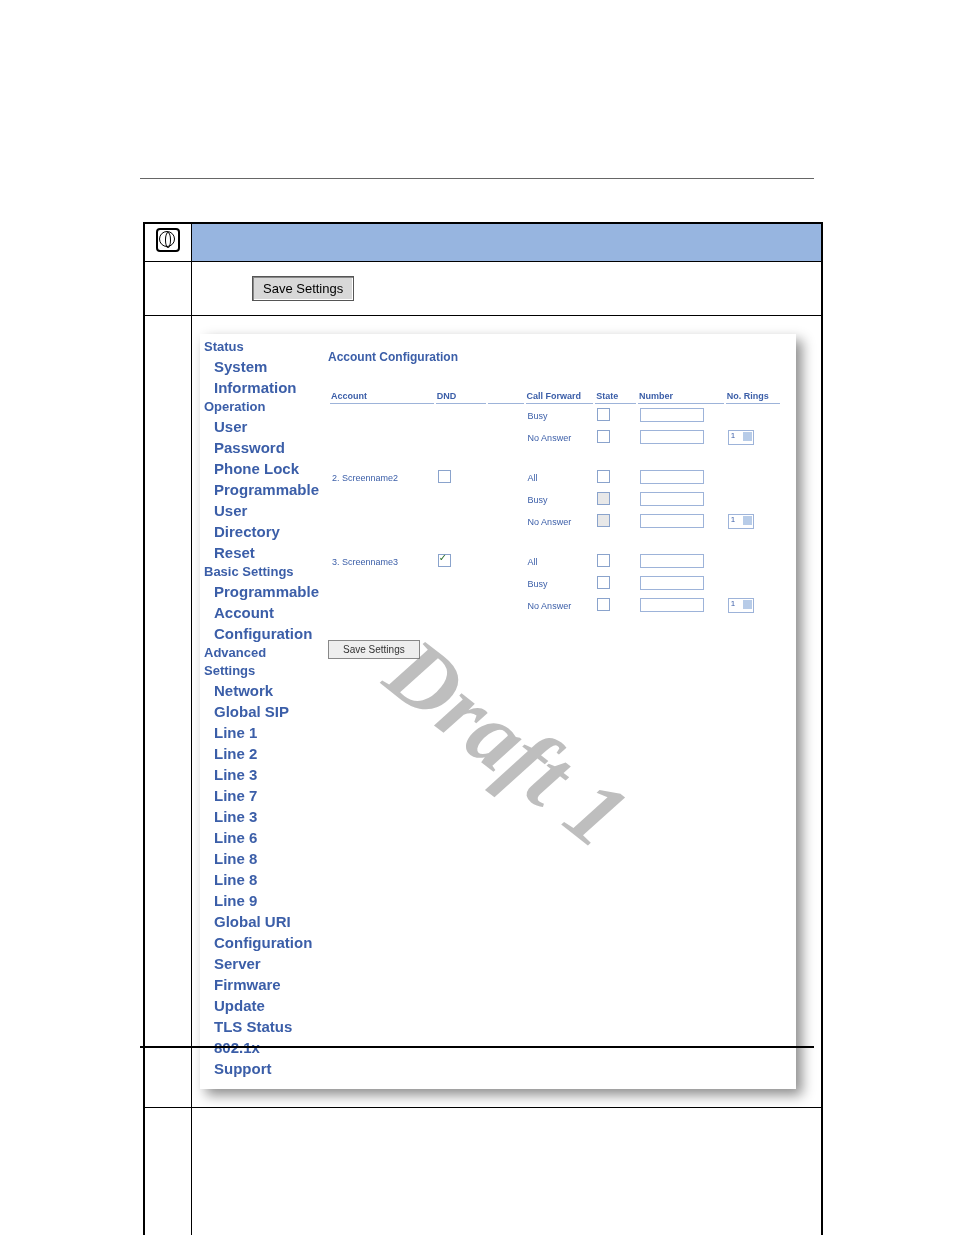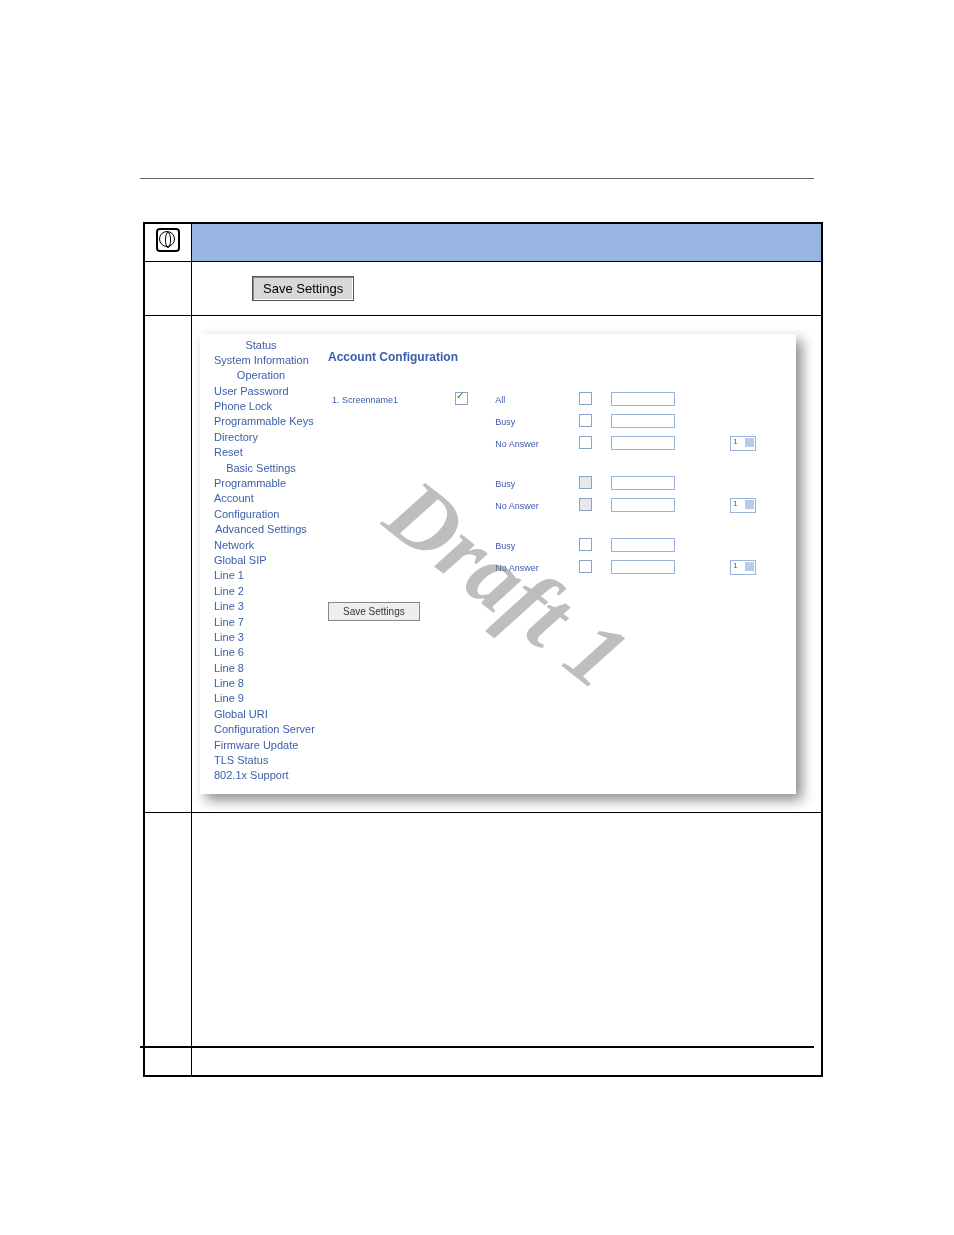--- a/index.html
+++ b/index.html
@@ -122,28 +122,28 @@
   }
   .sidebar {
     width: 114px;
     background: #fff;
     padding: 4px 2px 10px 4px;
     font-size: 9px;
     line-height: 1.4;
   }
   .sb-header {
     color: #3b5ea8;
-    font-weight: normal;
-    font-size: 11px;
-    text-align: center;
+    font-weight: bold;
+    font-size: 13px;
   }
   .sb-item {
     color: #3b5ea8;
     padding-left: 10px;
-    font-size: 11px;
+    font-size: 15px;
+    font-weight: bold;
   }
   .content {
     flex: 1;
     padding: 8px 14px 20px 8px;
   }
   .content-title {
     color: #3b5ea8;
     font-weight: bold;
     font-size: 12px;
     margin-bottom: 24px;
@@ -274,21 +274,21 @@
       <td class="row3-right">
 
         <div class="panel">
           <div class="sidebar">
             <div class="sb-header">Status</div>
             <div class="sb-item">System Information</div>
 
             <div class="sb-header">Operation</div>
             <div class="sb-item">User Password</div>
             <div class="sb-item">Phone Lock</div>
-            <div class="sb-item">Programmable Keys</div>
+            <div class="sb-item">Programmable User</div>
             <div class="sb-item">Directory</div>
             <div class="sb-item">Reset</div>
 
             <div class="sb-header">Basic Settings</div>
             <div class="sb-item">Programmable</div>
             <div class="sb-item">Account Configuration</div>
 
             <div class="sb-header">Advanced Settings</div>
             <div class="sb-item">Network</div>
             <div class="sb-item">Global SIP</div>
@@ -306,30 +306,30 @@
             <div class="sb-item">Firmware Update</div>
             <div class="sb-item">TLS Status</div>
             <div class="sb-item">802.1x Support</div>
           </div>
 
           <div class="content">
             <div class="content-title">Account Configuration</div>
 
             <table class="cfg-table">
               <tbody>
-
-              <tr class="cfg-row">
-                <td>1. Screenname1</td>
-                <td><span class="mini-check checked"></span></td>
-                <td></td>
-                <td>All</td>
-                <td><span class="mini-check"></span></td>
-                <td><span class="mini-input"></span></td>
-                <td></td>
-              </tr>
+                    <tr class="cfg-head">
+                <td class="col-account">Account</td>
+                <td class="col-dnd">DND</td>
+                <td class="col-spacer1"></td>
+                <td class="col-cfwd">Call Forward</td>
+                <td class="col-state">State</td>
+                <td class="col-number">Number</td>
+                <td class="col-rings">No. Rings</td>
+              </tr>
+
               <tr class="cfg-row">
                 <td></td>
                       <td></td>
                       <td></td>
                 <td>Busy</td>
                 <td><span class="mini-check"></span></td>
                 <td><span class="mini-input"></span></td>
                 <td></td>
               </tr>
               <tr class="cfg-row">
@@ -339,20 +339,29 @@
                 <td>No Answer</td>
                 <td><span class="mini-check"></span></td>
                 <td><span class="mini-input"></span></td>
                 <td><span class="mini-select">1</span></td>
               </tr>
               <tr class="group-spacer">
                       <td colspan="7"></td>
                     </tr>
 
               <tr class="cfg-row">
+                <td>2. Screenname2</td>
+                <td><span class="mini-check"></span></td>
+                <td></td>
+                <td>All</td>
+                <td><span class="mini-check"></span></td>
+                <td><span class="mini-input"></span></td>
+                <td></td>
+              </tr>
+              <tr class="cfg-row">
                 <td></td>
                       <td></td>
                       <td></td>
                 <td>Busy</td>
                 <td><span class="mini-check grey"></span></td>
                 <td><span class="mini-input"></span></td>
                 <td></td>
               </tr>
               <tr class="cfg-row">
                 <td></td>
@@ -360,20 +369,29 @@
                       <td></td>
                 <td>No Answer</td>
                 <td><span class="mini-check grey"></span></td>
                 <td><span class="mini-input"></span></td>
                 <td><span class="mini-select">1</span></td>
               </tr>
               <tr class="group-spacer">
                       <td colspan="7"></td>
                     </tr>
 
+              <tr class="cfg-row">
+                <td>3. Screenname3</td>
+                <td><span class="mini-check checked"></span></td>
+                <td></td>
+                <td>All</td>
+                <td><span class="mini-check"></span></td>
+                <td><span class="mini-input"></span></td>
+                <td></td>
+              </tr>
               <tr class="cfg-row">
                 <td></td>
                       <td></td>
                       <td></td>
                 <td>Busy</td>
                 <td><span class="mini-check"></span></td>
                 <td><span class="mini-input"></span></td>
                 <td></td>
               </tr>
               <tr class="cfg-row">

